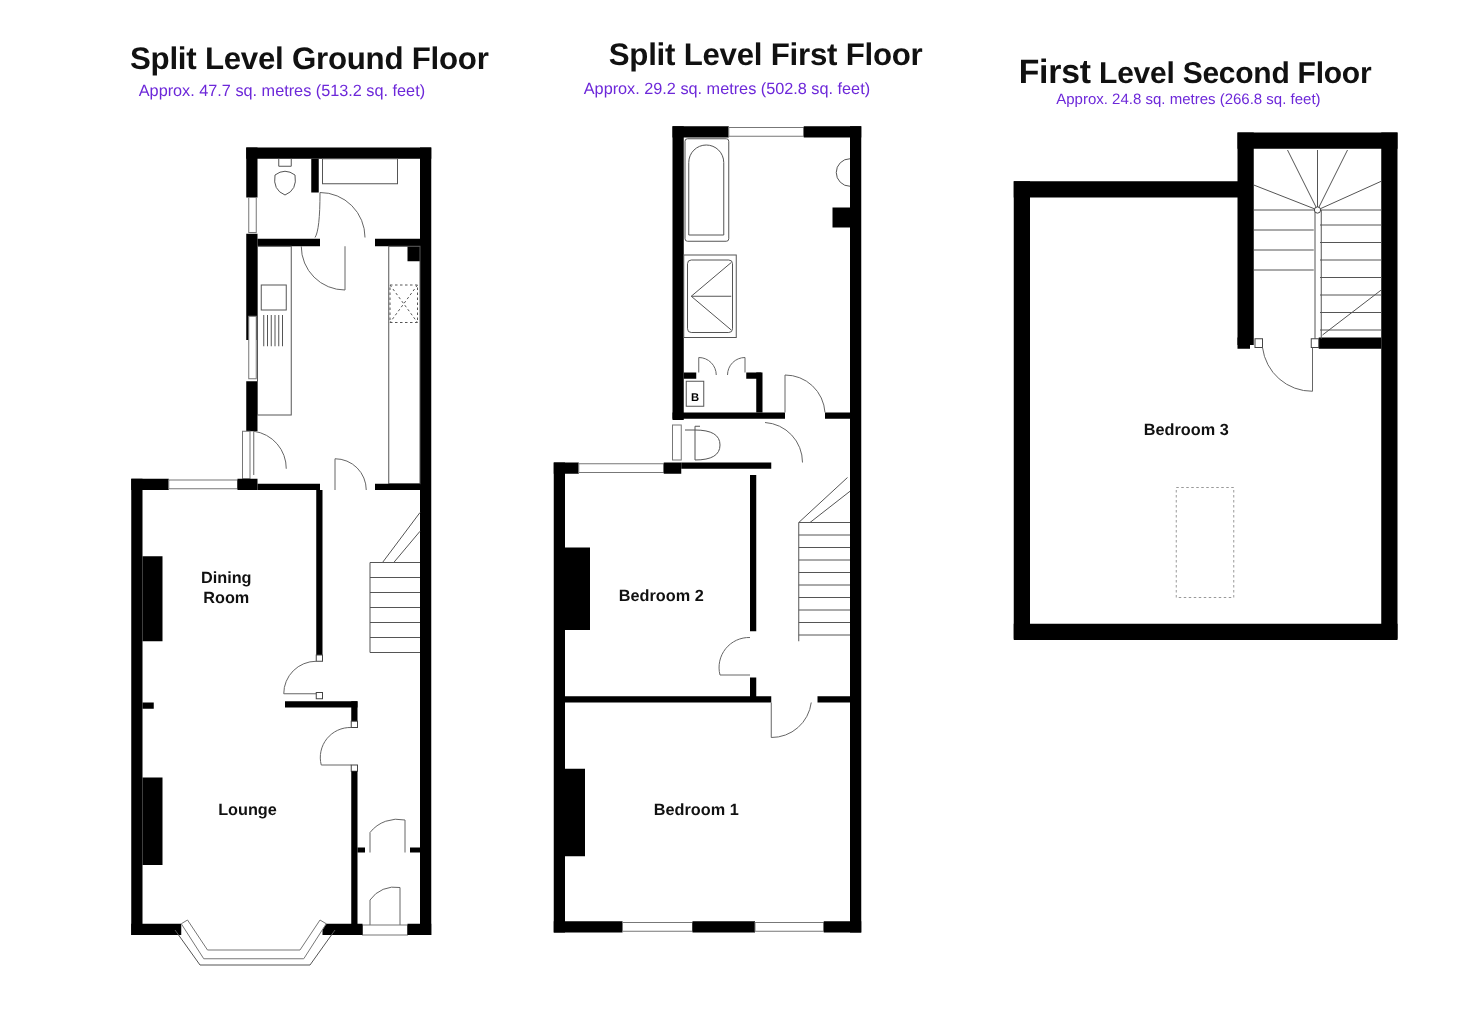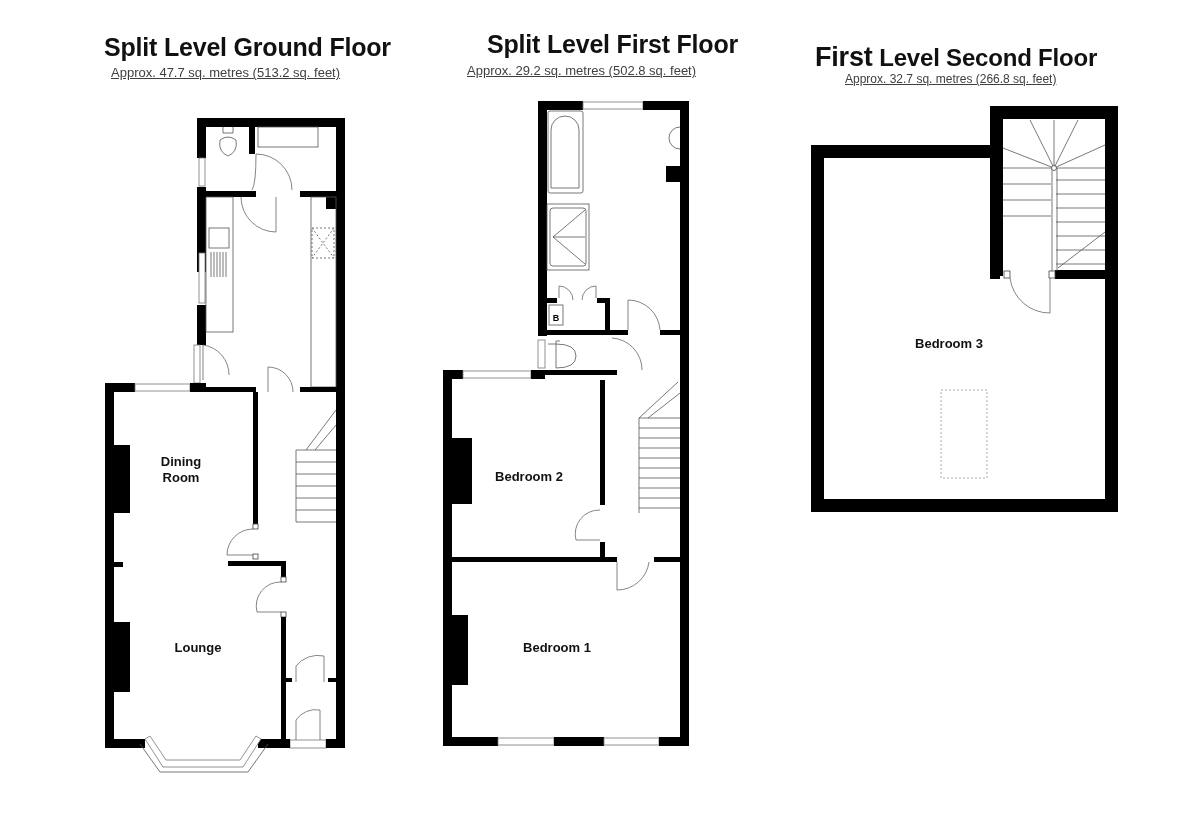--- a/index.html
+++ b/index.html
@@ -1,38 +1,38 @@
 <!DOCTYPE html>
 <html><head>
 <meta charset="utf-8">
 <style>
   html, body { margin: 0; padding: 0; background: #ffffff; }
   body { width: 1184px; height: 820px; position: relative; overflow: hidden;
          font-family: "Liberation Sans", "DejaVu Sans", sans-serif; color: #111; }
   .title { position: absolute; font-weight: bold; font-size: 25px; white-space: nowrap; letter-spacing: -0.2px; }
-  .subtitle { position: absolute; font-size: 13px; white-space: nowrap; color: #404040; text-decoration: underline; }
+  .subtitle { position: absolute; font-size: 13px; white-space: nowrap; color: #6d28d9; }
   .plan { position: absolute; left: 0; top: 0; }
   .room-label { font-family: "Liberation Sans", "DejaVu Sans", sans-serif; font-weight: bold; font-size: 13px; fill: #111; }
   .wall { fill: #000; }
   .thin { fill: none; stroke: #555; stroke-width: 0.8; }
   .win { fill: #fff; stroke: #777; stroke-width: 0.8; }
   .door { fill: none; stroke: #666; stroke-width: 0.8; }
   .jamb { fill: #fff; stroke: #444; stroke-width: 0.8; }
 </style>
 </head>
 <body>
 
 <div class="title" style="left:104px; top:33px;text-align:center;">Split Level Ground Floor</div>
 <div class="subtitle" style="left:111px; top:65px;">Approx. 47.7 sq. metres (513.2 sq. feet)</div>
 
 <div class="title" style="left:467px; top:30px;margin-left:20px;">Split Level First Floor</div>
 <div class="subtitle" style="left:467px; top:63px;">Approx. 29.2 sq. metres (502.8 sq. feet)</div>
 
 <div class="title" style="left:815px; top:42px;"><span style="font-size:27px;">First</span> <span style="font-size:24px;">Level Second Floor</span></div>
-<div class="subtitle" style="left:845px; top:72px; font-size:12px;">Approx. 32.7 sq. metres (266.8 sq. feet)</div>
+<div class="subtitle" style="left:845px; top:72px; font-size:12px;">Approx. 24.8 sq. metres (266.8 sq. feet)</div>
 
 <svg class="plan" width="1184" height="820" viewBox="0 0 1184 820" xmlns="http://www.w3.org/2000/svg">
 
   <g>
 
     <rect class="wall" x="197" y="118" width="148" height="9"></rect>
     <rect class="wall" x="197" y="118" width="9" height="40"></rect>
     <rect class="wall" x="197" y="187" width="9" height="85"></rect>
     <rect class="wall" x="197" y="305" width="9" height="40"></rect>
     <rect class="wall" x="336" y="118" width="9" height="630"></rect>

